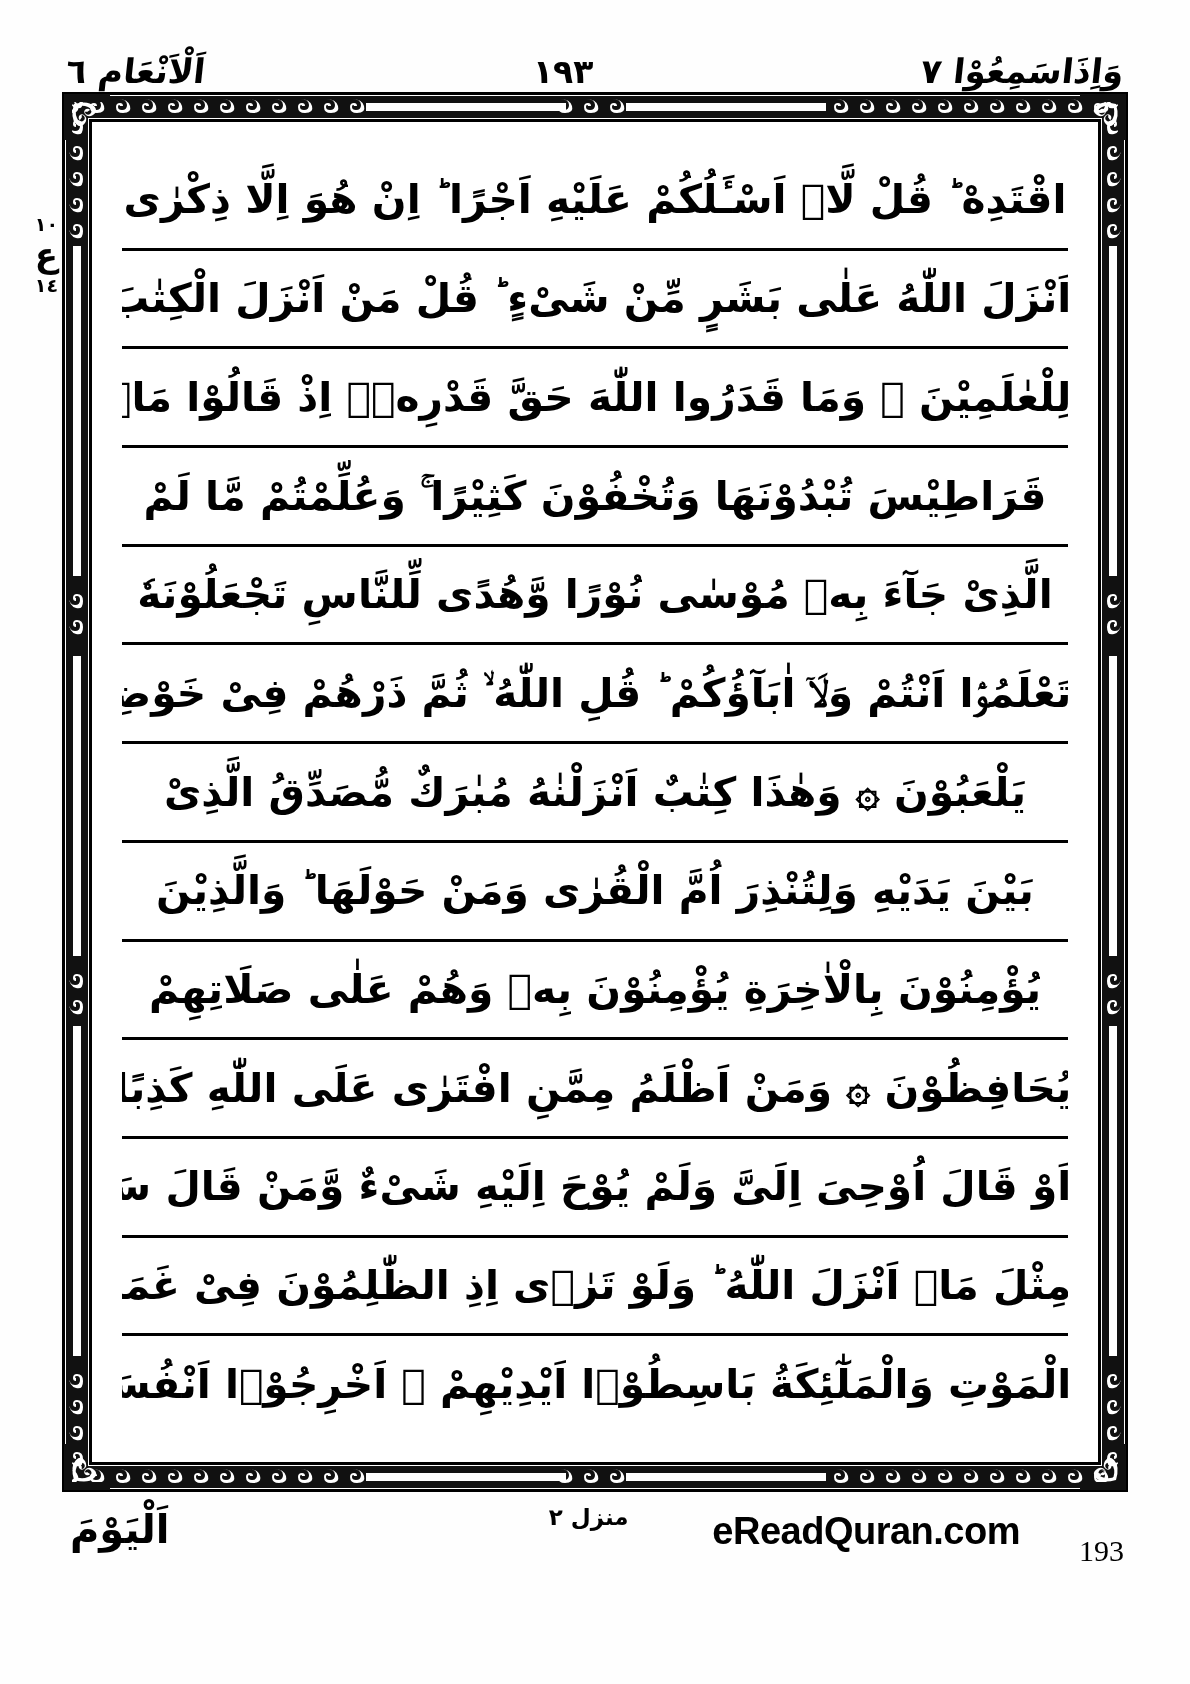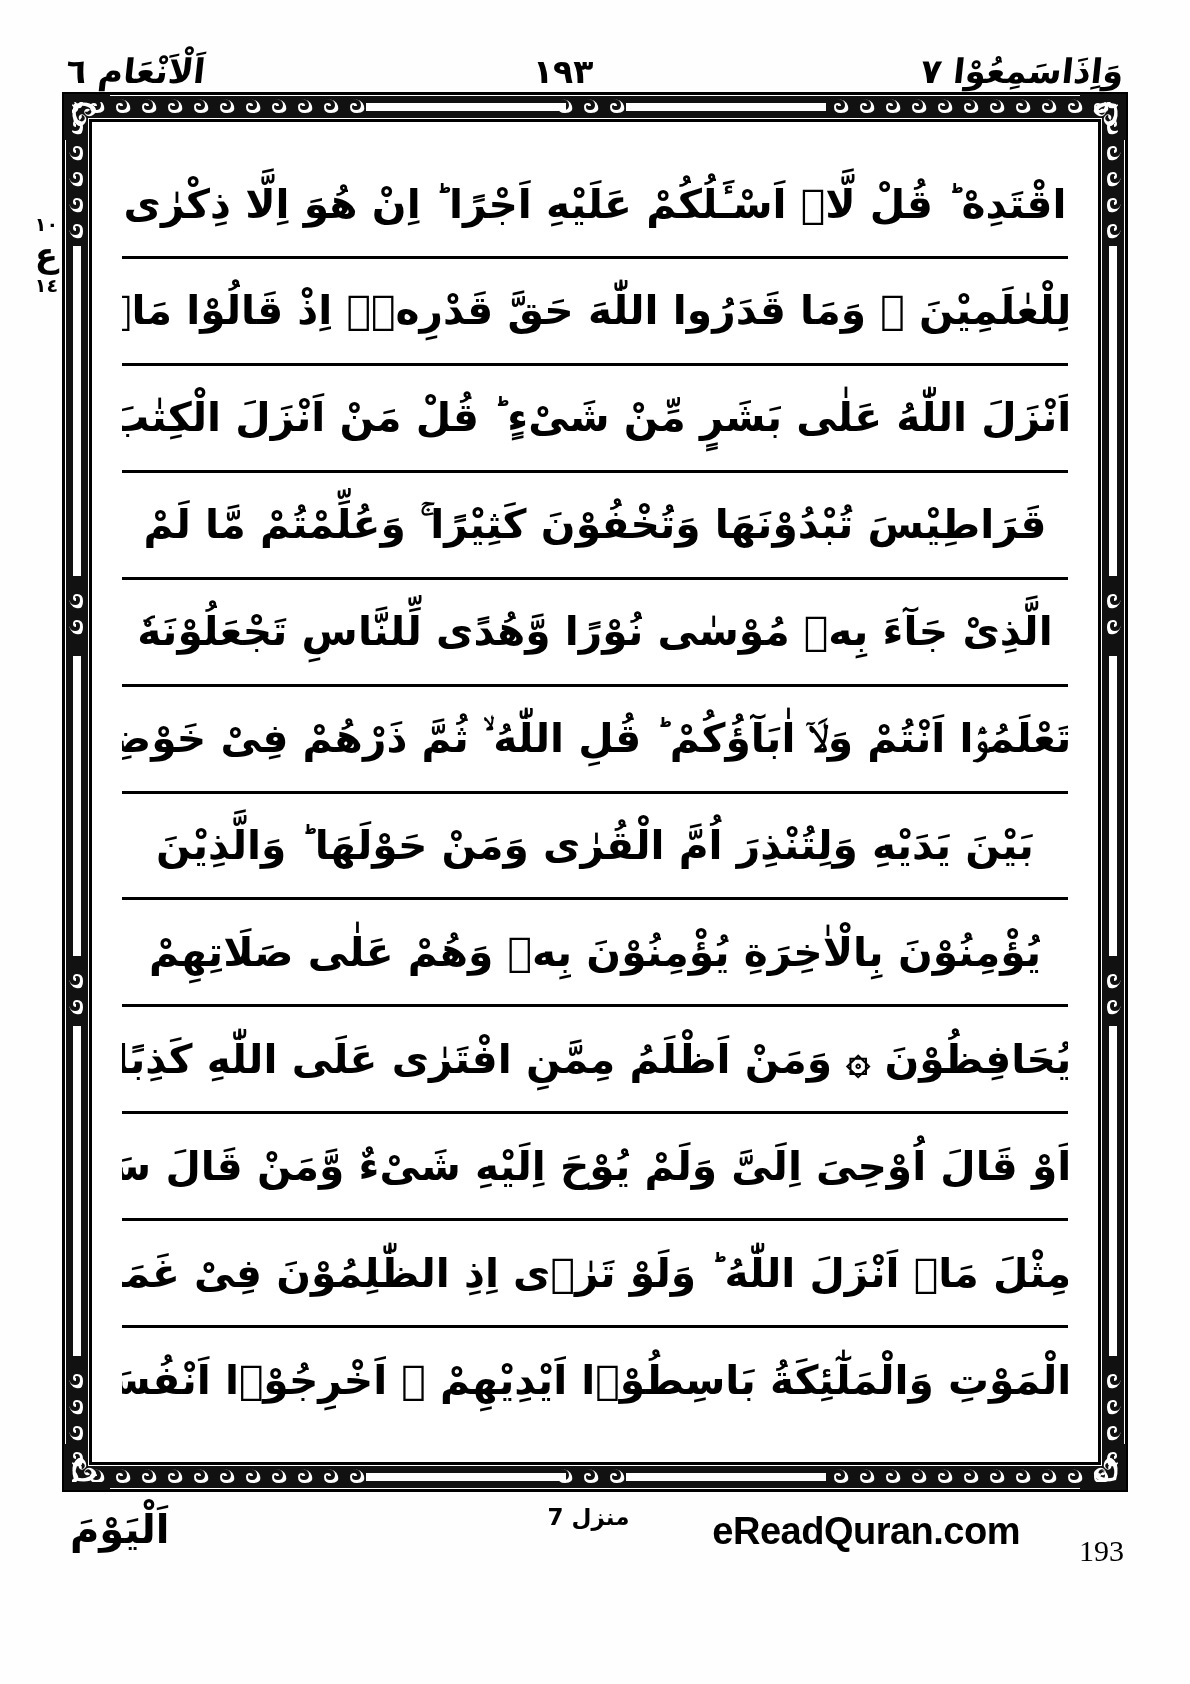--- a/index.html
+++ b/index.html
@@ -391,33 +391,36 @@
         <path d="M10 10 q-4 14 2 20 q5 5 9 -1 q3 -5 -1 -8 q-3 -2 -5 1 q-1 3 1 4 l2 -3 q-1 -1 0 -2 q1 0 2 1 q2 3 -1 5 q-4 2 -6 -3 q-3 -7 1 -14 z" fill="#fff"></path>
       </svg>
     </div>
 
     <div class="frame-inner">
       <div class="textblock">
         <div class="aya-line">
           <div class="aya-text">اقْتَدِهْ ؕ قُلْ لَّاۤ اَسْـَٔلُكُمْ عَلَيْهِ اَجْرًا ؕ اِنْ هُوَ اِلَّا ذِكْرٰى</div>
         </div>
         <div class="aya-line">
+          <div class="aya-text">اَنْزَلَ اللّٰهُ عَلٰى بَشَرٍ مِّنْ شَىْءٍ ؕ قُلْ مَنْ اَنْزَلَ الْكِتٰبَ</div>
+        </div>
+        <div class="aya-line">
           <div class="aya-text">لِلْعٰلَمِيْنَ ۞ وَمَا قَدَرُوا اللّٰهَ حَقَّ قَدْرِهٖۤ اِذْ قَالُوْا مَاۤ</div>
         </div>
         <div class="aya-line">
-          <div class="aya-text">اَنْزَلَ اللّٰهُ عَلٰى بَشَرٍ مِّنْ شَىْءٍ ؕ قُلْ مَنْ اَنْزَلَ الْكِتٰبَ</div>
-        </div>
-        <div class="aya-line">
           <div class="aya-text">قَرَاطِيْسَ تُبْدُوْنَهَا وَتُخْفُوْنَ كَثِيْرًا ۚ وَعُلِّمْتُمْ مَّا لَمْ</div>
         </div>
         <div class="aya-line">
           <div class="aya-text">الَّذِىْ جَآءَ بِهٖ مُوْسٰى نُوْرًا وَّهُدًى لِّلنَّاسِ تَجْعَلُوْنَهٗ</div>
         </div>
         <div class="aya-line">
           <div class="aya-text">تَعْلَمُوْۤا اَنْتُمْ وَلَاۤ اٰبَآؤُكُمْ ؕ قُلِ اللّٰهُ ۙ ثُمَّ ذَرْهُمْ فِىْ خَوْضِهِمْ</div>
+        </div>
+        <div class="aya-line">
+          <div class="aya-text">يَلْعَبُوْنَ ۞ وَهٰذَا كِتٰبٌ اَنْزَلْنٰهُ مُبٰرَكٌ مُّصَدِّقُ الَّذِىْ</div>
         </div>
         <div class="aya-line">
           <div class="aya-text">بَيْنَ يَدَيْهِ وَلِتُنْذِرَ اُمَّ الْقُرٰى وَمَنْ حَوْلَهَا ؕ وَالَّذِيْنَ</div>
         </div>
         <div class="aya-line">
           <div class="aya-text">يُؤْمِنُوْنَ بِالْاٰخِرَةِ يُؤْمِنُوْنَ بِهٖ وَهُمْ عَلٰى صَلَاتِهِمْ</div>
         </div>
         <div class="aya-line">
           <div class="aya-text">يُحَافِظُوْنَ ۞ وَمَنْ اَظْلَمُ مِمَّنِ افْتَرٰى عَلَى اللّٰهِ كَذِبًا</div>
         </div>
@@ -429,18 +432,18 @@
         </div>
         <div class="aya-line">
           <div class="aya-text">الْمَوْتِ وَالْمَلٰٓئِكَةُ بَاسِطُوْۤا اَيْدِيْهِمْ ۚ اَخْرِجُوْۤا اَنْفُسَكُمُ</div>
         </div>
       </div>
     </div>
   </div>
 
   <div class="footer">
     <div class="ftr-word">اَلْيَوْمَ</div>
-    <div class="ftr-manzil">منزل 7</div>
+    <div class="ftr-manzil">منزل ٢</div>
     <div class="ftr-site">eReadQuran.com</div>
     <div class="ftr-pageno">193</div>
   </div>
 
 </div>
 
 </body></html>

